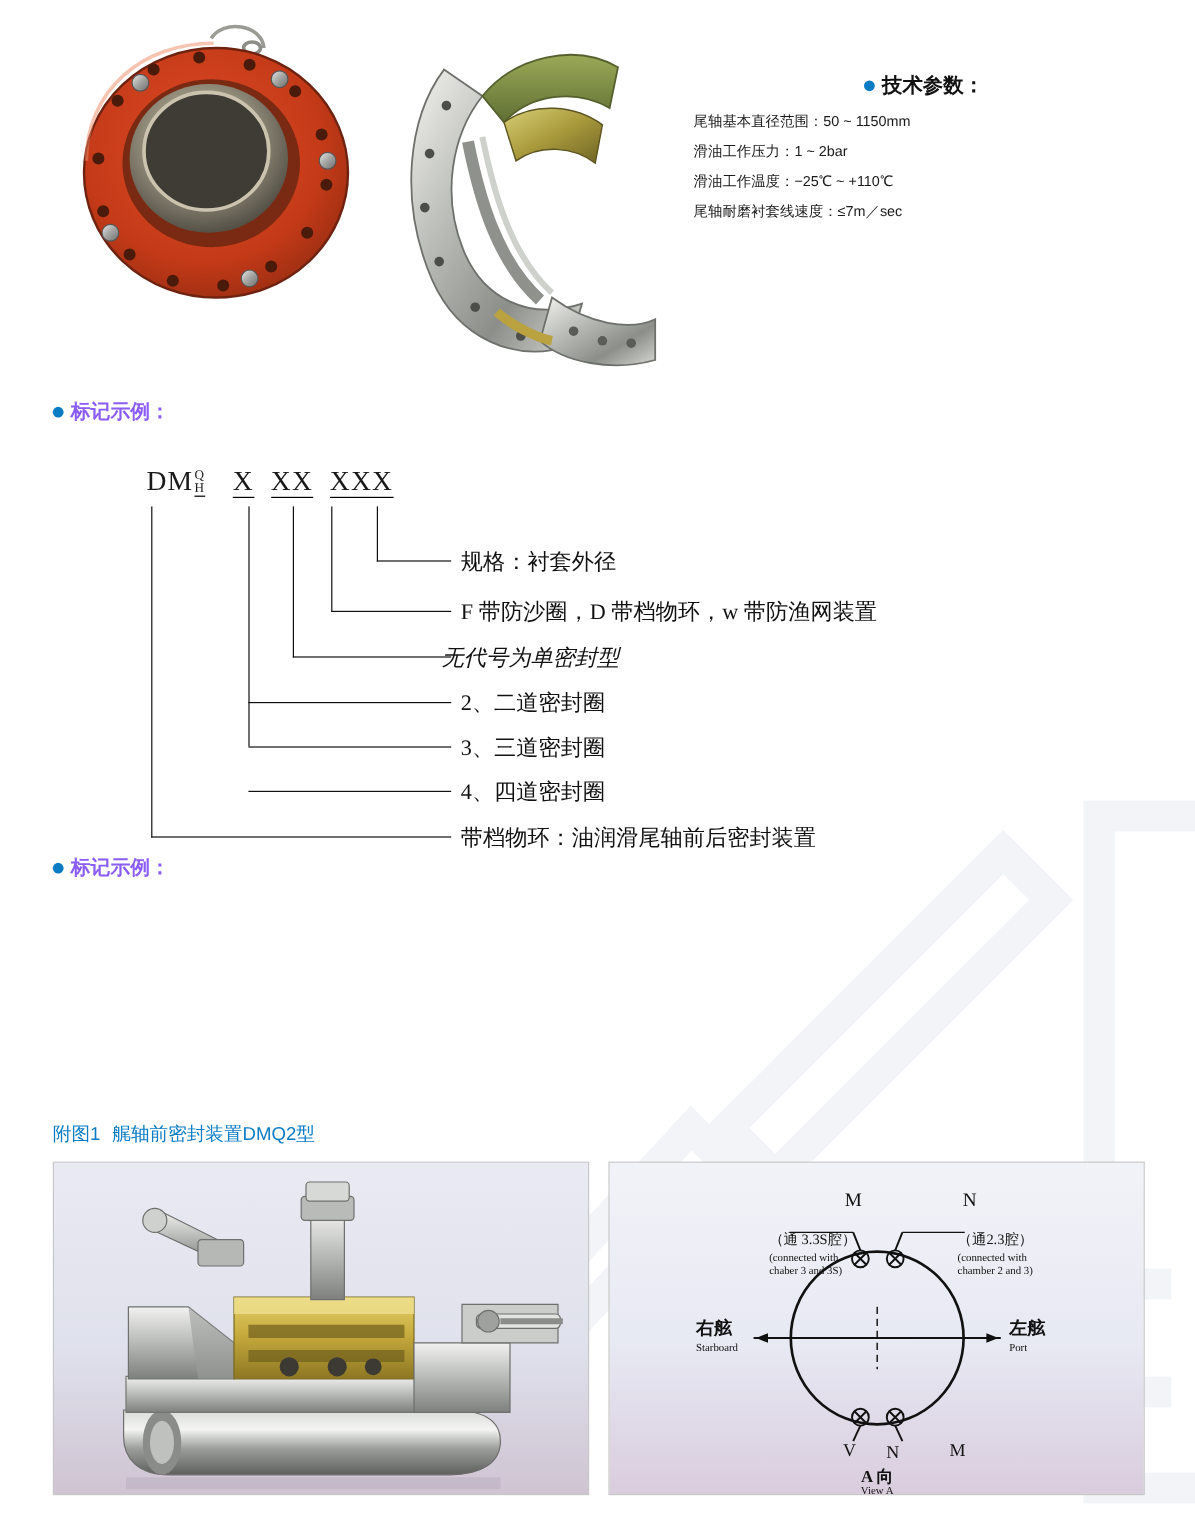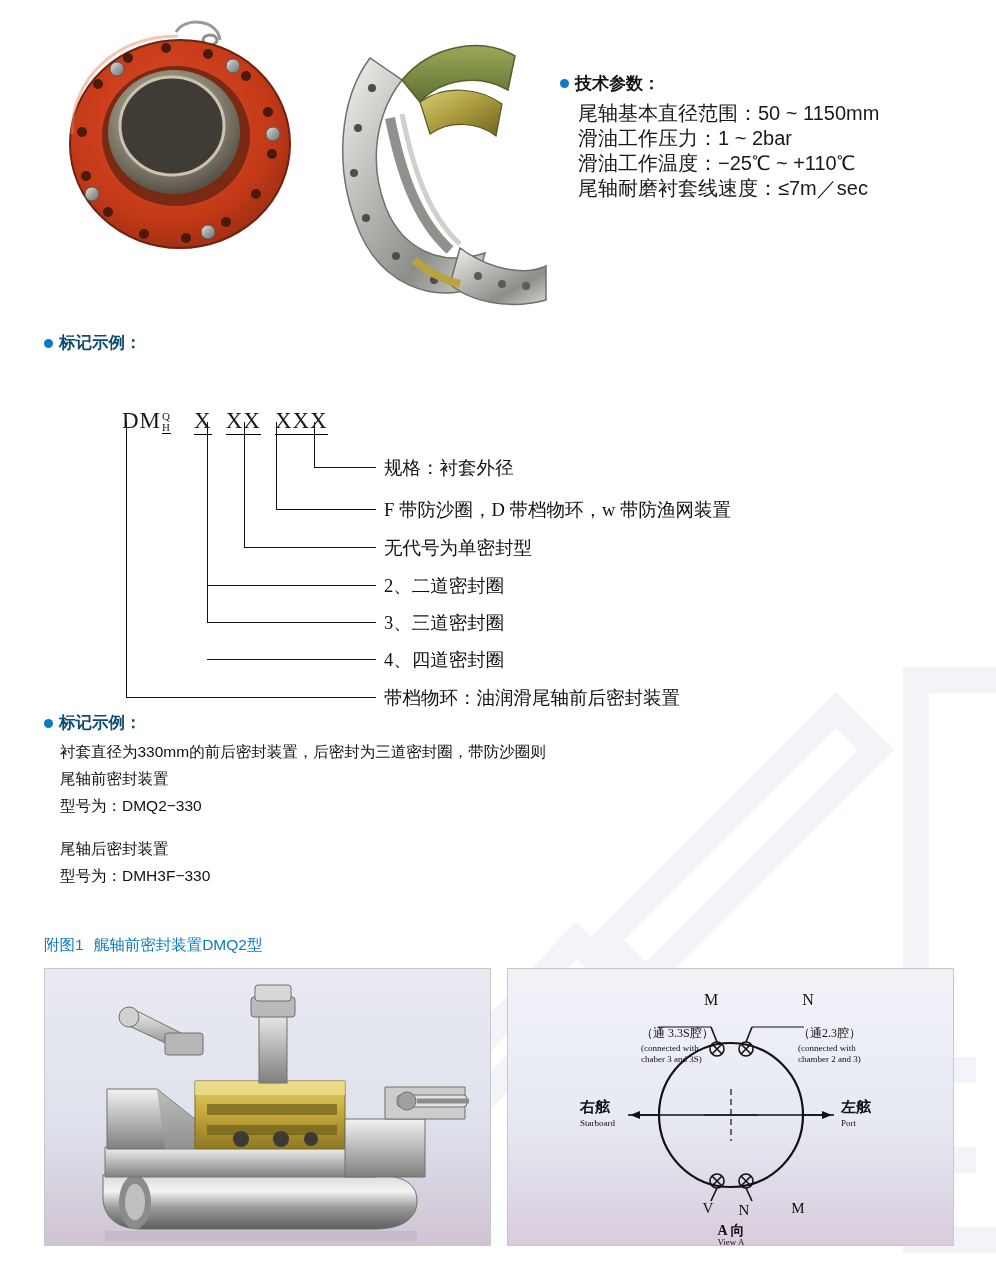--- a/index.html
+++ b/index.html
@@ -49,62 +49,63 @@
   
   .tech-block {
     position: absolute;
     left: 560px; top: 60px;
     width: 420px;
   }
   .bullet-head {
     font-size: 17px;
     font-weight: bold;
     color: #111;
-    margin: 12px 0 6px 0;
+    margin: 0 0 6px 0;
     display: flex;
     align-items: center;
+    justify-content: center;
   }
   .dot {
     display: inline-block;
     width: 9px; height: 9px;
     border-radius: 50%;
     background: #0b7cc4;
     margin-right: 6px;
     flex: none;
   }
   .tech-list { margin: 0; padding: 0; list-style: none; }
   .tech-list li {
-    font-size: 20px;
+    font-size: 12px;
     line-height: 25px;
     padding-left: 18px;
     white-space: nowrap;
   }
 
   
   .mark-sect1 { position: absolute; left: 44px; top: 332px; width: 930px; }
   .sect-head {
     font-size: 16.5px;
     color: #0b7cc4;
     font-weight: bold;
     display: flex;
     align-items: center;
     margin-bottom: 6px;
   }
   .sect-head .dot { background:#0b7cc4; }
-  .sect-head span.txt { color:#0c4a6e; }
+  .sect-head span.txt { color:#8b5cf6; }
 
   .code-diagram {
     position: relative;
     height: 330px;
     width: 930px;
     font-family: "Liberation Serif", serif;
   }
   .code-top {
     position: absolute;
-    left: 78px; top: 48px;
+    left: 78px; top: 28px;
     font-size: 23px;
     letter-spacing: 1px;
     font-family: "Liberation Serif", serif;
   }
   .code-top .dm { position: relative; }
   .code-top .qh {
     display: inline-block;
     vertical-align: middle;
     font-size: 11px;
     line-height: 11px;
@@ -316,40 +317,32 @@
       <div class="leader" style="left:163px; top:62px; height:200px;"></div>
       <div class="leader-h" style="left:163px; top:225px; width:169px;"></div>
       <div class="leader-h" style="left:163px; top:262px; width:169px;"></div>
       <div class="leader-h" style="left:163px; top:299px; width:169px;"></div>
 
       <div class="leader" style="left:82px; top:62px; height:276px;"></div>
       <div class="leader-h" style="left:82px; top:337px; width:250px;"></div>
 
       <div class="lbl" style="left:340px; top:95px;">规格：衬套外径</div>
       <div class="lbl" style="left:340px; top:137px;">F 带防沙圈，D 带档物环，w 带防渔网装置</div>
-      <div class="lbl" style="left:340px; top:175px;">无代号为单密封型</div>
+      <div class="lbl" style="left:324px; top:175px;font-style:italic;">无代号为单密封型</div>
       <div class="lbl" style="left:340px; top:213px;">2、二道密封圈</div>
       <div class="lbl" style="left:340px; top:250px;">3、三道密封圈</div>
       <div class="lbl" style="left:340px; top:287px;">4、四道密封圈</div>
       <div class="lbl" style="left:340px; top:325px;">带档物环：油润滑尾轴前后密封装置</div>
     </div>
   </div>
 
   <div class="mark-sect2">
     <div class="sect-head">
       <span class="dot"></span>
       <span class="txt">标记示例：</span>
-    </div>
-    <div class="ex-lines">
-      <p>衬套直径为330mm的前后密封装置，后密封为三道密封圈，带防沙圈则</p>
-      <p>尾轴前密封装置</p>
-      <p>型号为：DMQ2−330</p>
-      <div class="ex-gap"></div>
-      <p>尾轴后密封装置</p>
-      <p>型号为：DMH3F−330</p>
     </div>
   </div>
 
   <div class="fig-caption">
     <span class="num">附图1</span><span>艉轴前密封装置DMQ2型</span>
   </div>
 
   <div class="fig-row">
 
     <div class="fig-box fig-left">

